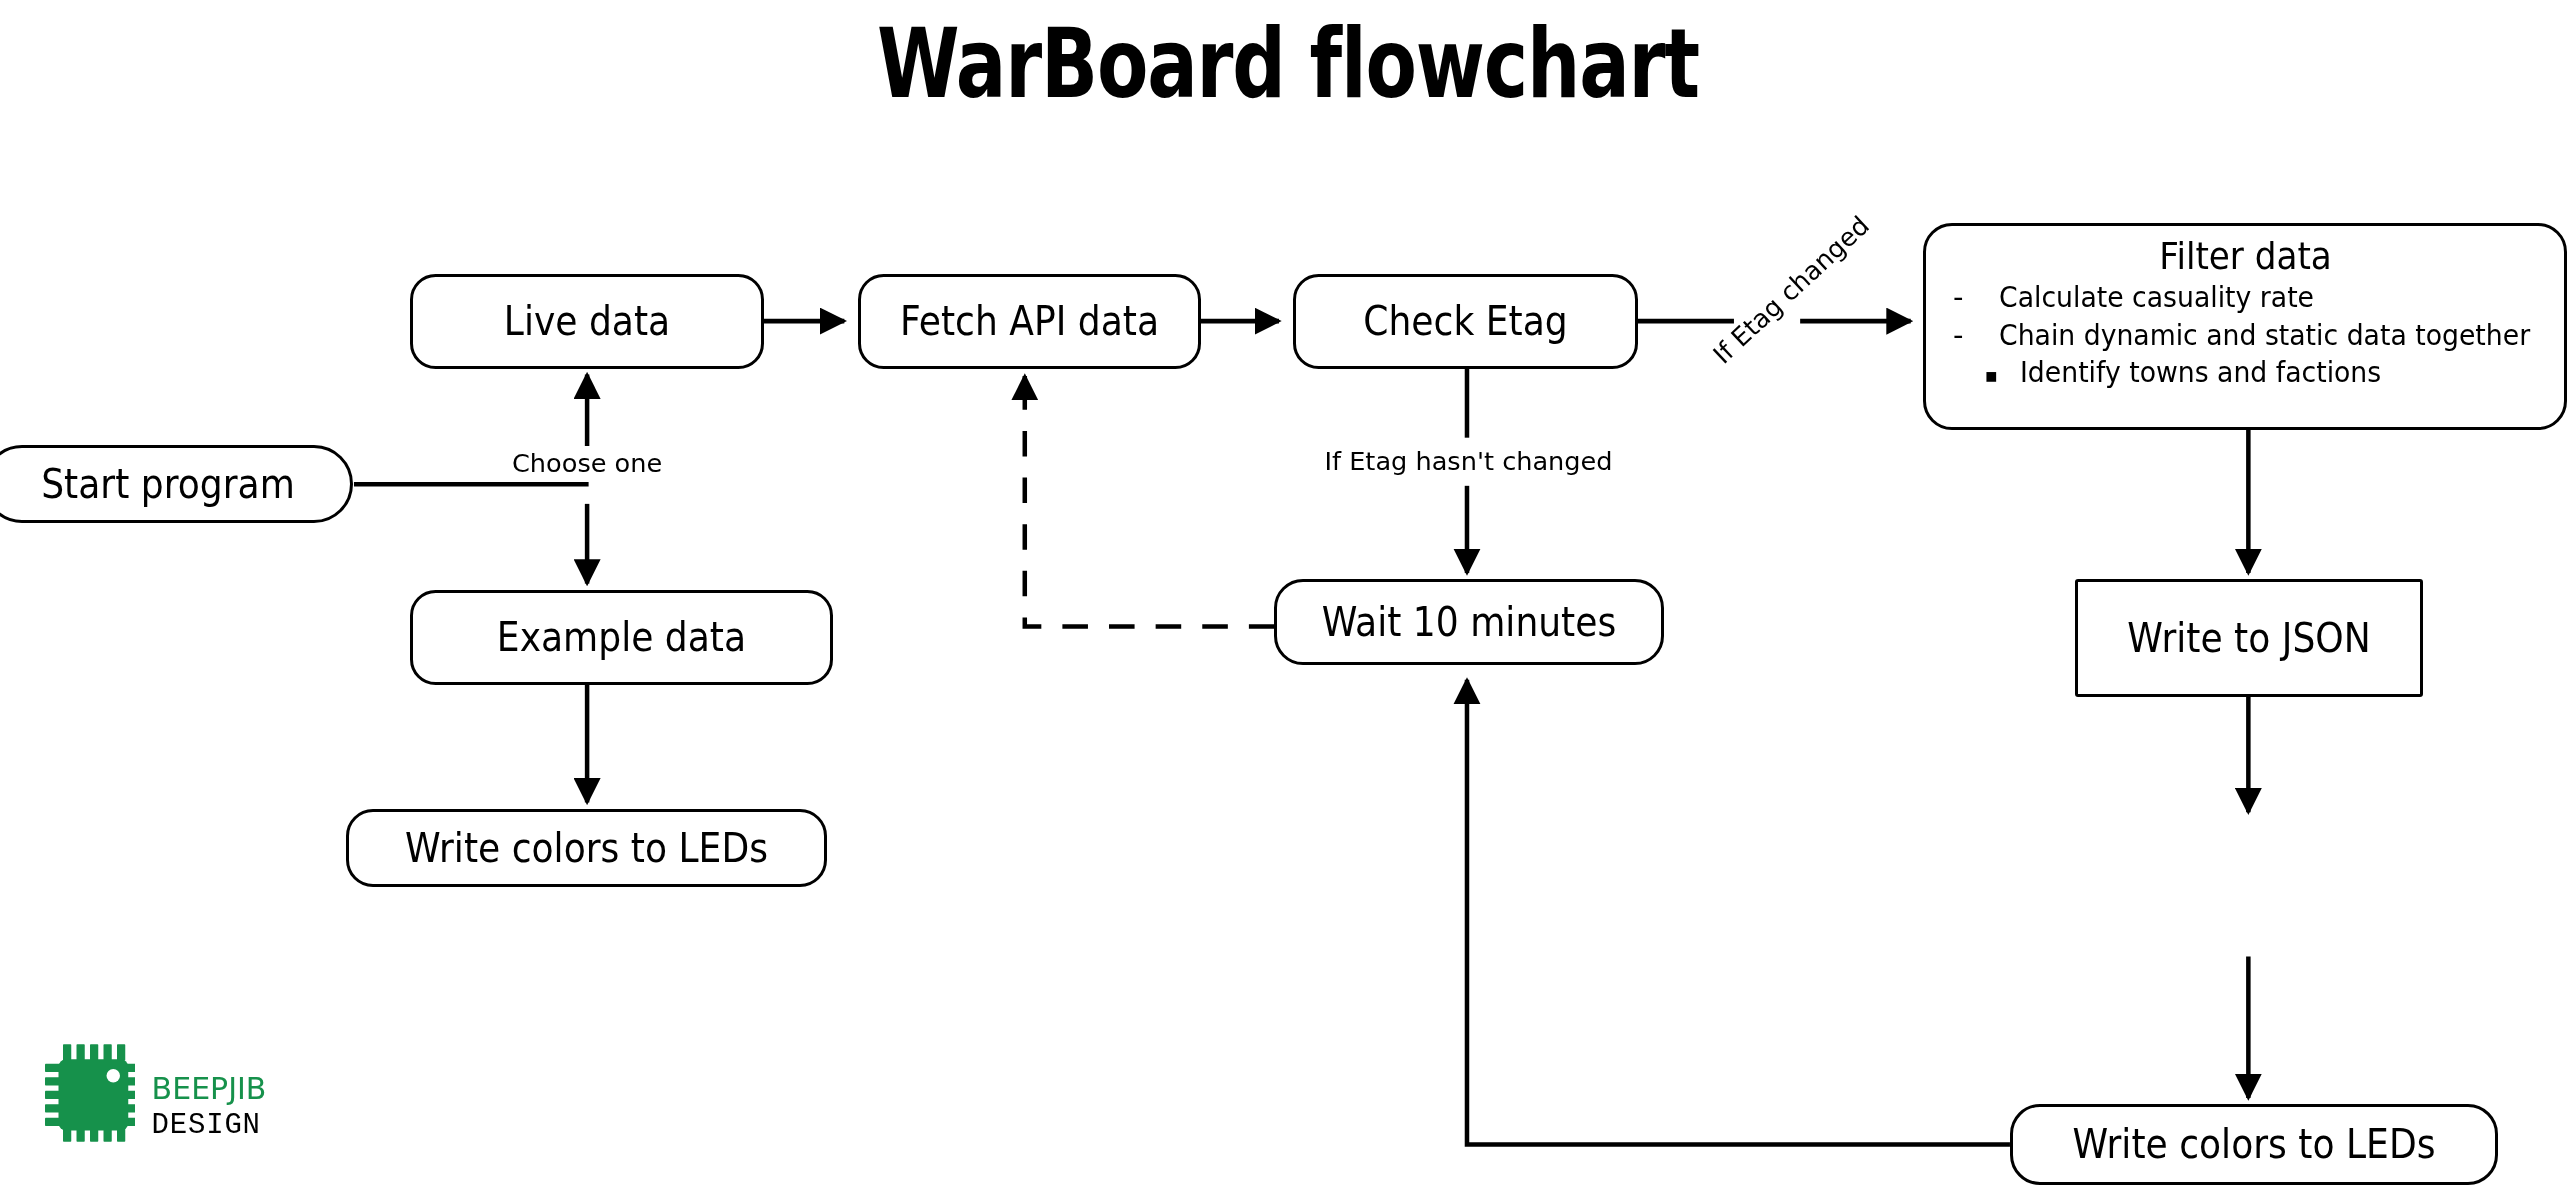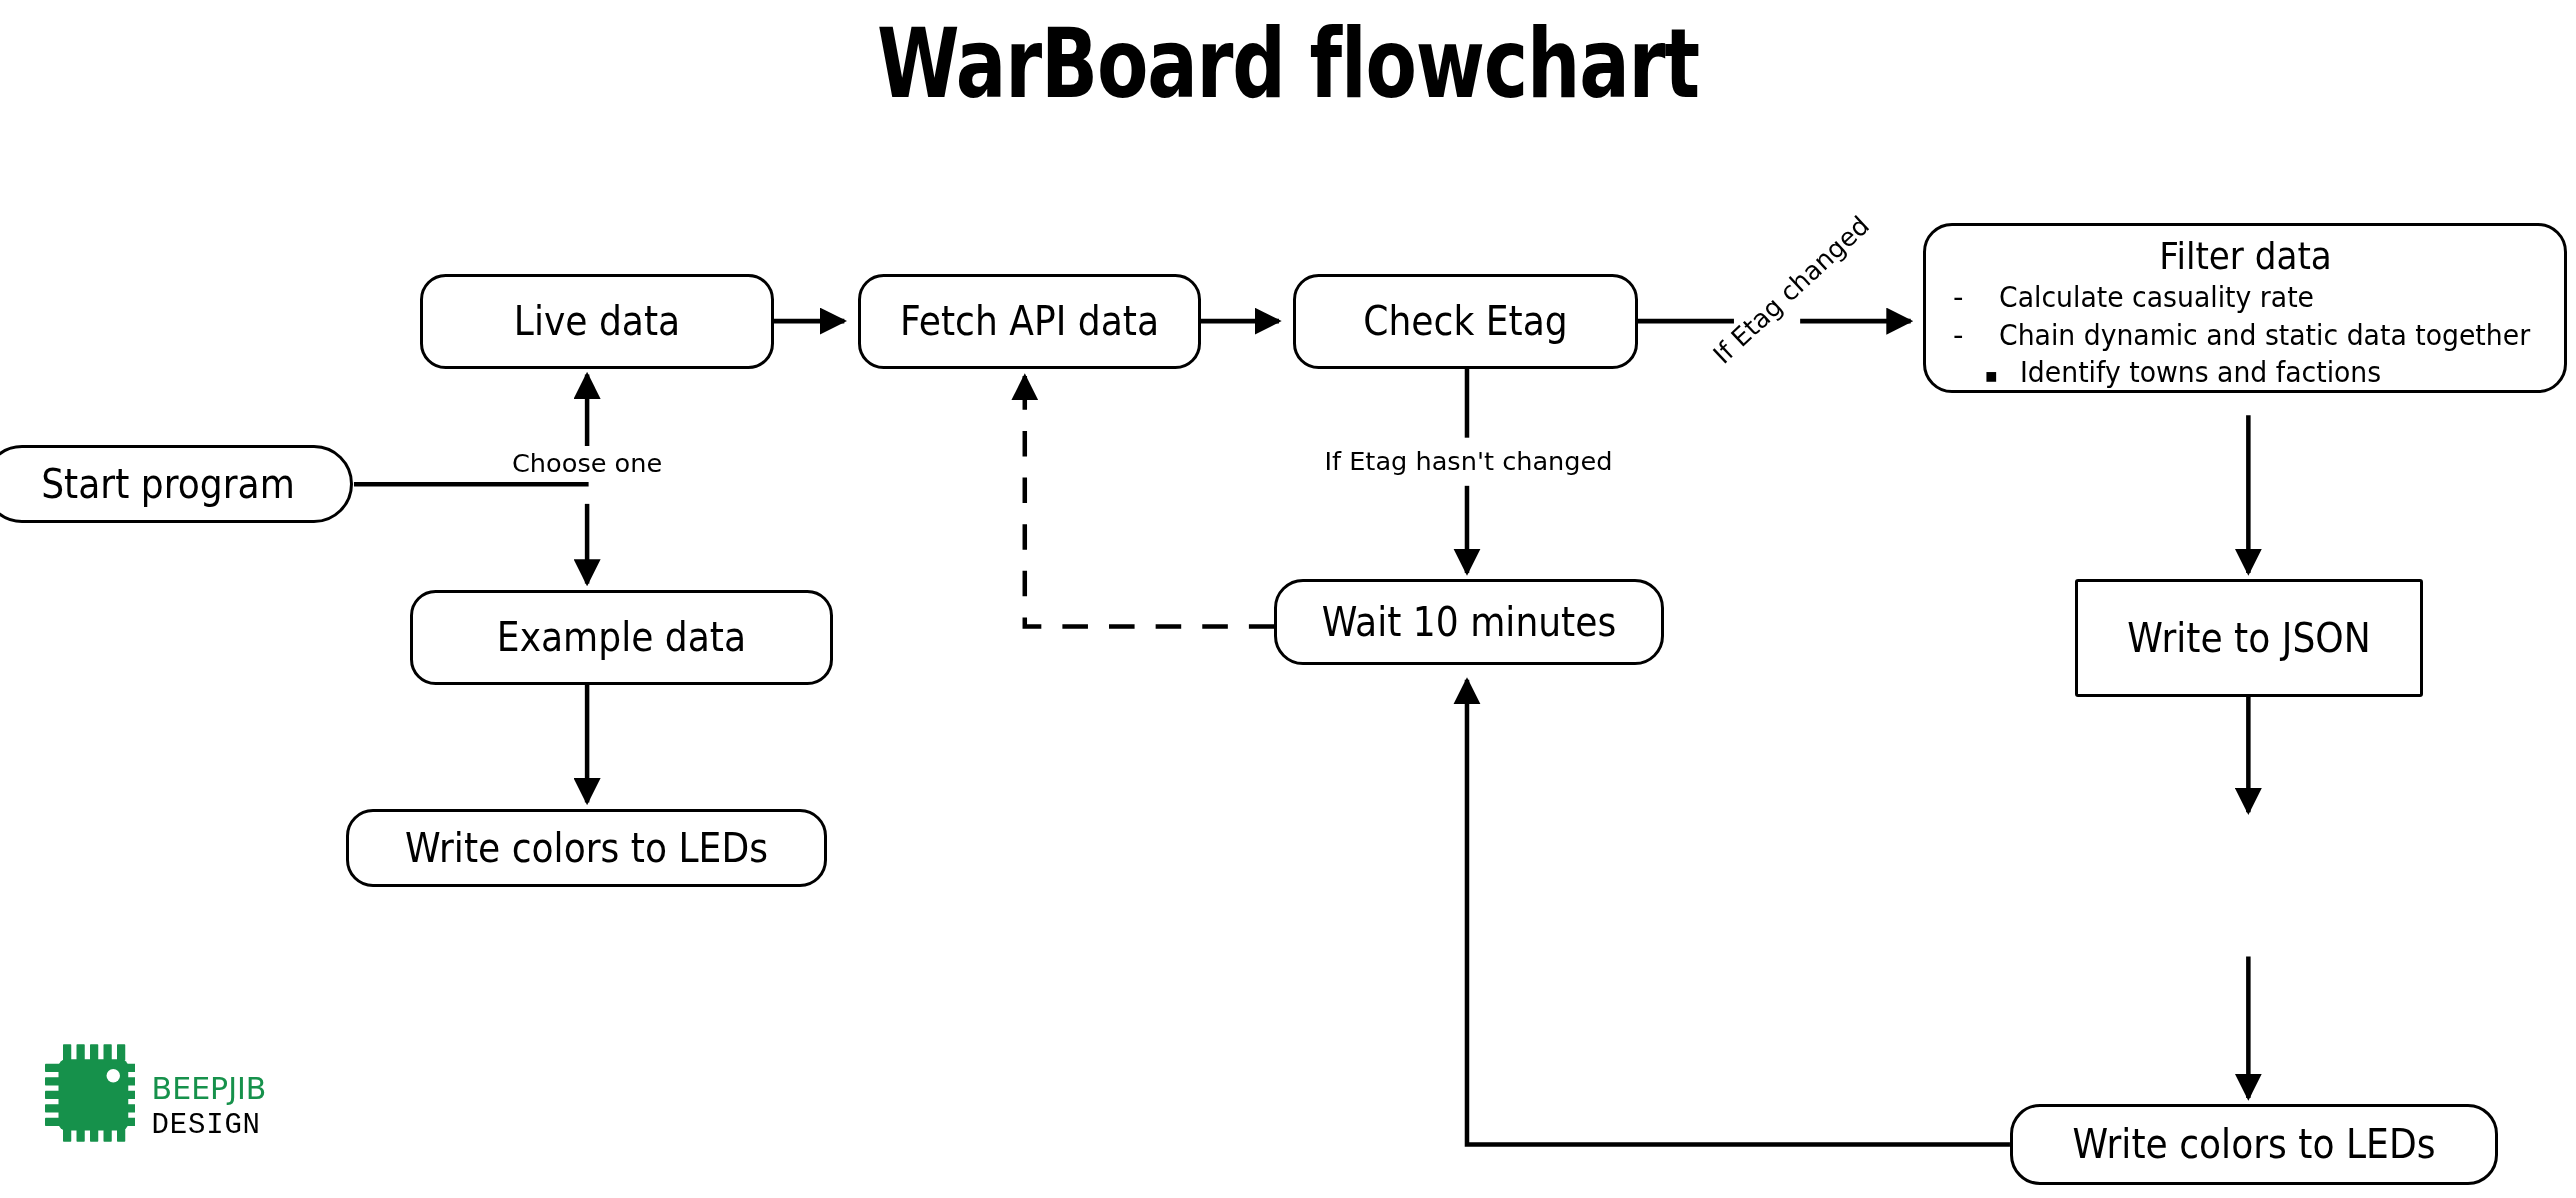--- a/index.html
+++ b/index.html
@@ -72,37 +72,37 @@
   .node .node-label {
     display: block;
     width: 100%;
     transform: scaleX(0.88);
     transform-origin: 50% 50%;
     white-space: pre-line;
   }
 
   
   #node-start-program   { left: -16.6px;  top: 445px;  width: 370px;  height: 78px; border-radius: 39px; }
-  #node-live-data       { left: 420px;  top: 274px;  width: 354px;  height: 95px; border-radius: 25.6px; text-align: center; }
+  #node-live-data       { left: 410px;  top: 274px;  width: 354px;  height: 95px; border-radius: 25.6px; text-align: center; }
   #node-example-data    { left: 410px;  top: 590px;  width: 423px;  height: 95px; border-radius: 25.6px; }
   #node-left-leds       { left: 346px;  top: 809px; width: 481px;  height: 78px; border-radius: 27px; }
   #node-fetch-api       { left: 858px; top: 274px;  width: 343px;  height: 95px; border-radius: 25.6px; }
   #node-check-etag      { left: 1293px; top: 274px;  width: 345px;  height: 95px; border-radius: 25.6px; }
   #node-wait            { left: 1274px; top: 579px;  width: 390px;  height: 86px; border-radius: 29px; }
   #node-write-json      { left: 2075px; top: 579px;  width: 348px;  height: 118px; border-radius: 3px; }
   #node-convert         { left: 2010px; top: 819px; width: 471px;  height: 138px; border-radius: 25.6px; }
   #node-right-leds      { left: 2010px; top: 1104px; width: 488px;  height: 81px; border-radius: 30px; }
 
   
   #node-filter-data {
     position: absolute;
     left: 1923px;
     top: 223px;
     width: 644px;
-    height: 170px;
+    height: 207px;
     box-sizing: border-box;
     background: #ffffff;
     border: 3px solid #000000;
     border-radius: 29px;
     z-index: 3;
     padding: 7.5px 13.5px 0 13.5px;
     display: flex;
     flex-direction: column;
   }
   #filter-title {

